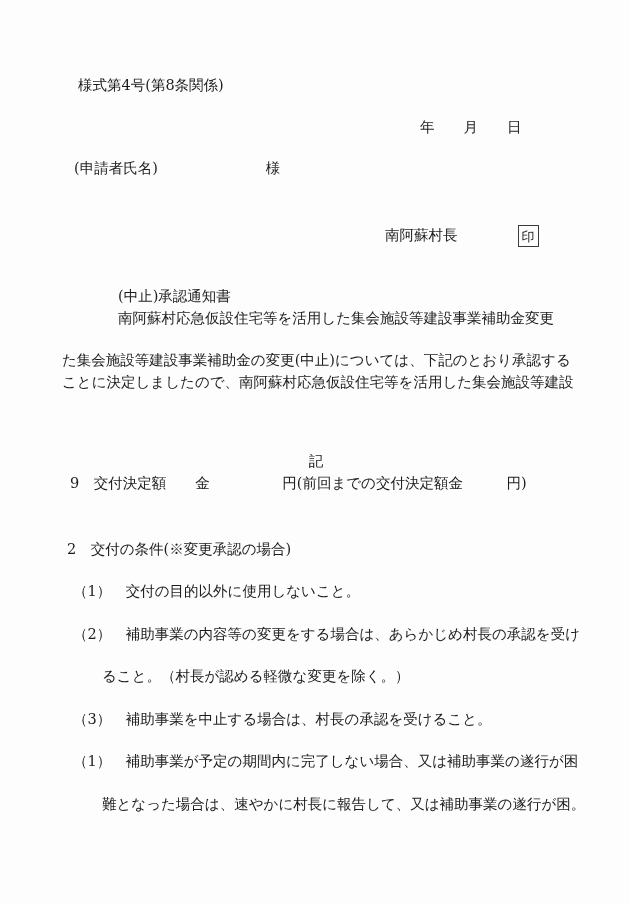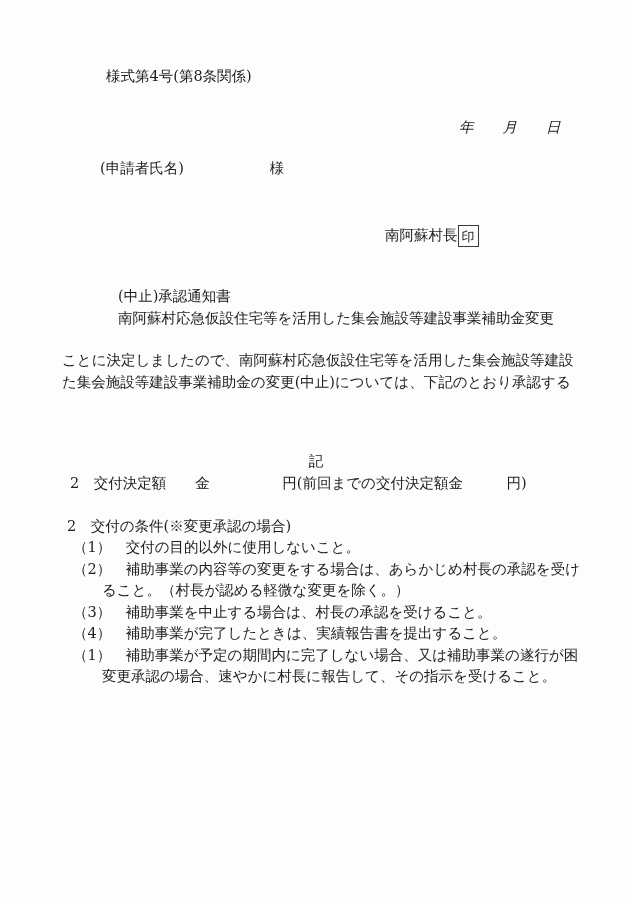--- a/index.html
+++ b/index.html
@@ -23,56 +23,57 @@
     line-height: 21.5px;
   }
   .block {
     position: absolute;
     line-height: 21.5px;
   }
   .block > div {
     white-space: pre;
     min-height: 21.5px;
   }
-  .form-number { left: 78px; top: 66px; margin-left: 28px; }
-  .date-line   { left: 459px; top: 117px; font-style: italic; }
+  .form-number { left: 78px; top: 75px; }
+  .date-line   { left: 420px; top: 117px; }
   .applicant-row {
     position: absolute;
-    left: 100px; top: 158px;
+    left: 74px; top: 158px;
     display: flex;
     align-items: baseline;
-    gap: 86px;
+    gap: 108px;
     line-height: 21.5px;
     white-space: pre;
   }
   .issuer-row {
     position: absolute;
     left: 385px; top: 225px;
     display: flex;
     align-items: center;
+    gap: 60px;
     line-height: 21.5px;
     white-space: pre;
   }
   .seal-box {
     display: inline-flex;
     align-items: center;
     justify-content: center;
     width: 19px;
     height: 20px;
     border: 1px solid #3a3a3a;
     font-size: 13px;
     line-height: 1;
   }
   .title-block { left: 118px; top: 286px; }
   .body-block  { left: 62px;  top: 350px; }
   .record-block { left: 62px; top: 451px; width: 508px; }
   .record-marker { text-align: center; white-space: pre; }
   .ind8  { padding-left: 8px; }
-  .ind5  { padding-left: 5px; }
-  .ind11 { padding-left: 11px; }
+  .ind5  { padding-left: 5px; margin-top: 23px; }
+  .ind11 { padding-left: 11px; margin-top: 21px; }
   .blank-line { height: 21.5px; }
 </style>
 </head>
 <body>
 
 <div class="page">
 
   <div class="line form-number">様式第4号(第8条関係)</div>
 
   <div class="line date-line">年　　月　　日</div>
@@ -86,31 +87,30 @@
     <span>南阿蘇村長</span>
     <span class="seal-box">印</span>
   </div>
 
   <div class="block title-block">
     <div>(中止)承認通知書</div>
     <div>南阿蘇村応急仮設住宅等を活用した集会施設等建設事業補助金変更</div>
   </div>
 
   <div class="block body-block">
+    <div>た集会施設等建設事業補助金の変更(中止)については、下記のとおり承認する</div>
     <div>ことに決定しましたので、南阿蘇村応急仮設住宅等を活用した集会施設等建設</div>
-    <div>た集会施設等建設事業補助金の変更(中止)については、下記のとおり承認する</div>
   </div>
 
   <div class="block record-block">
     <div class="record-marker">記</div>
-    <div class="ind8">2　交付決定額　　金　　　　　円(前回までの交付決定額金　　　円)</div>
+    <div class="ind8">9　交付決定額　　金　　　　　円(前回までの交付決定額金　　　円)</div>
     <div class="blank-line"></div>
     <div class="ind5">2　交付の条件(※変更承認の場合)</div>
     <div class="ind11">（1）　交付の目的以外に使用しないこと。</div>
     <div class="ind11">（2）　補助事業の内容等の変更をする場合は、あらかじめ村長の承認を受け</div>
     <div class="ind11">　　ること。（村長が認める軽微な変更を除く。）</div>
     <div class="ind11">（3）　補助事業を中止する場合は、村長の承認を受けること。</div>
-    <div class="ind11">（4）　補助事業が完了したときは、実績報告書を提出すること。</div>
     <div class="ind11">（1）　補助事業が予定の期間内に完了しない場合、又は補助事業の遂行が困</div>
-    <div class="ind11">　　変更承認の場合、速やかに村長に報告して、その指示を受けること。</div>
+    <div class="ind11">　　難となった場合は、速やかに村長に報告して、又は補助事業の遂行が困。</div>
   </div>
 
 </div>
 
 </body></html>

